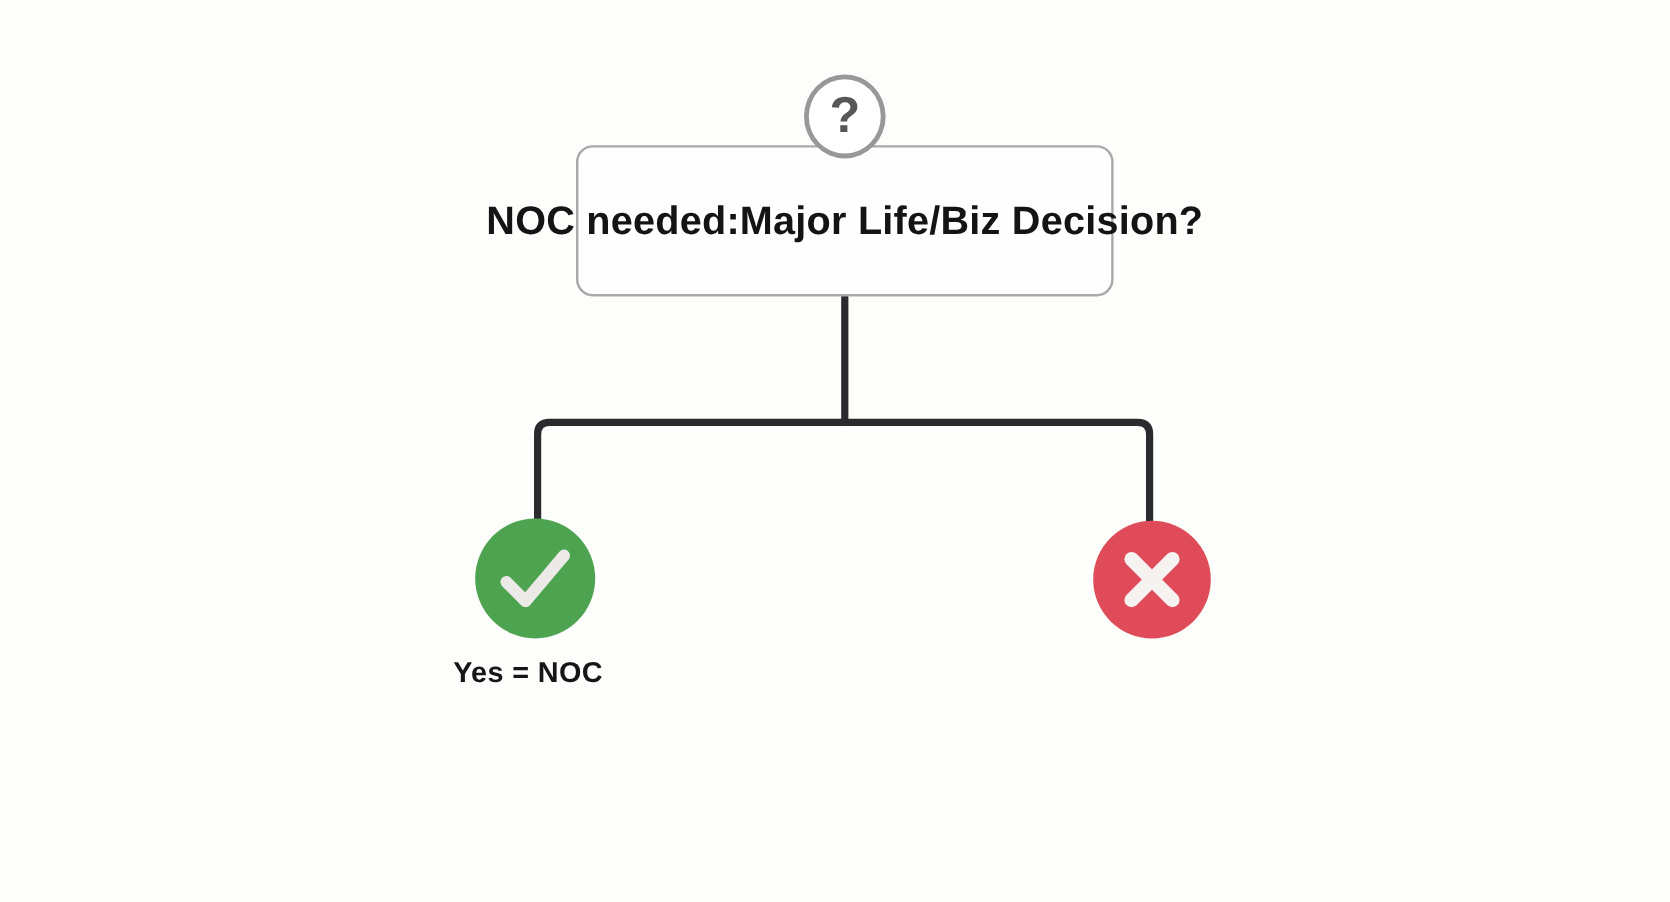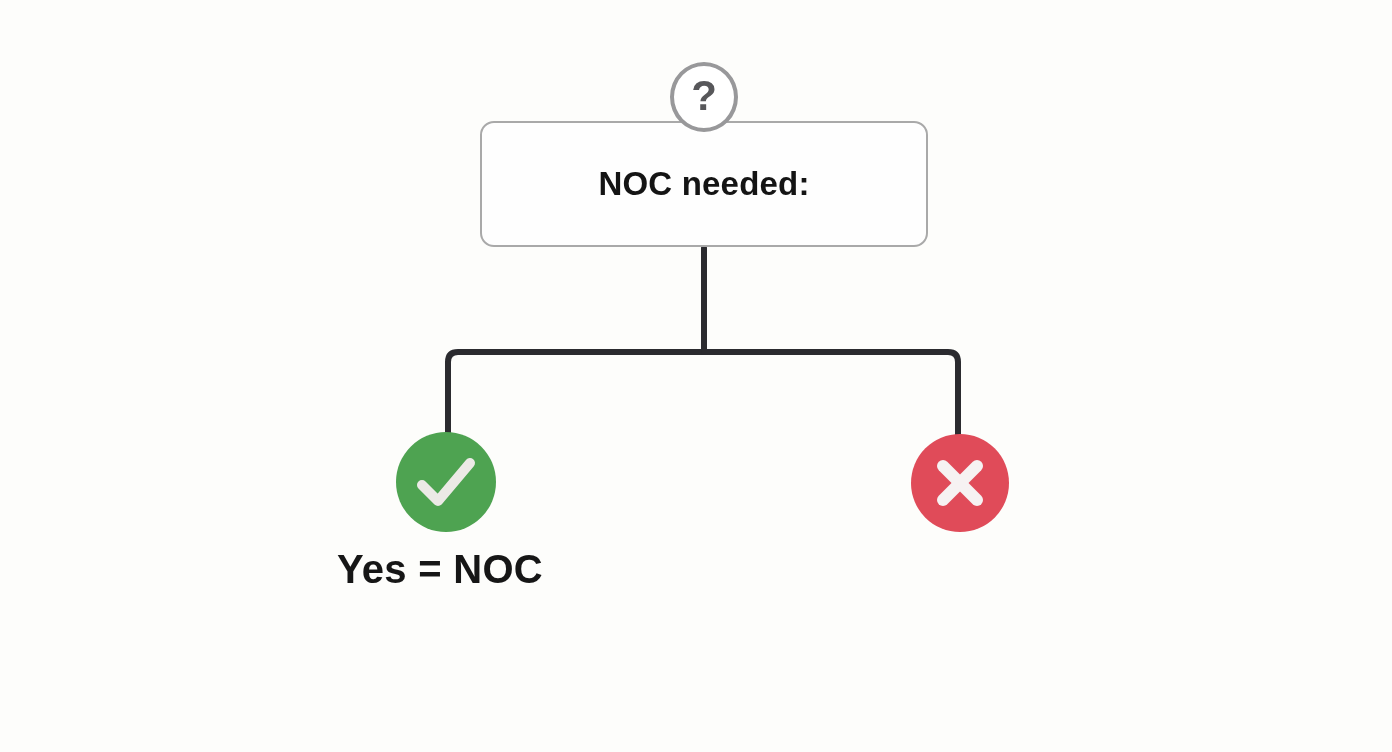--- a/index.html
+++ b/index.html
@@ -98,21 +98,21 @@
     top: 434px;
     width: 98px;
     height: 98px;
     background: var(--no-circle, #E04B59);
   }
   
   .branch-label {
     position: absolute;
     width: 260px;
     text-align: center;
-    font-size: 40px;
+    font-size: 24px;
     font-weight: bold;
     letter-spacing: 0.3px;
     white-space: nowrap;
   }
   .yes-label {
     left: 310px;
     top: 547px;
     color: #161616;
   }
   .no-label {
@@ -131,20 +131,21 @@
     <path d="M704 352 H458 Q448 352 448 362 V438"></path>
     <path d="M704 352 H948 Q958 352 958 362 V436"></path>
   </svg>
 
   <div class="question-circle">
     <span>?</span>
   </div>
 
   <div class="decision-box">
     <div class="line">NOC needed:</div>
+    <div class="line">Major Life/Biz Decision?</div>
   </div>
 
   <div class="branch-circle yes-circle">
     <svg width="100" height="100" viewBox="0 0 100 100" aria-hidden="true">
       <polyline points="26,53 42,69 74,31" fill="none" stroke="#ECEAE6" stroke-width="10" stroke-linecap="round" stroke-linejoin="round"></polyline>
     </svg>
   </div>
 
   <div class="branch-circle no-circle">
     <svg width="98" height="98" viewBox="0 0 98 98" aria-hidden="true">

